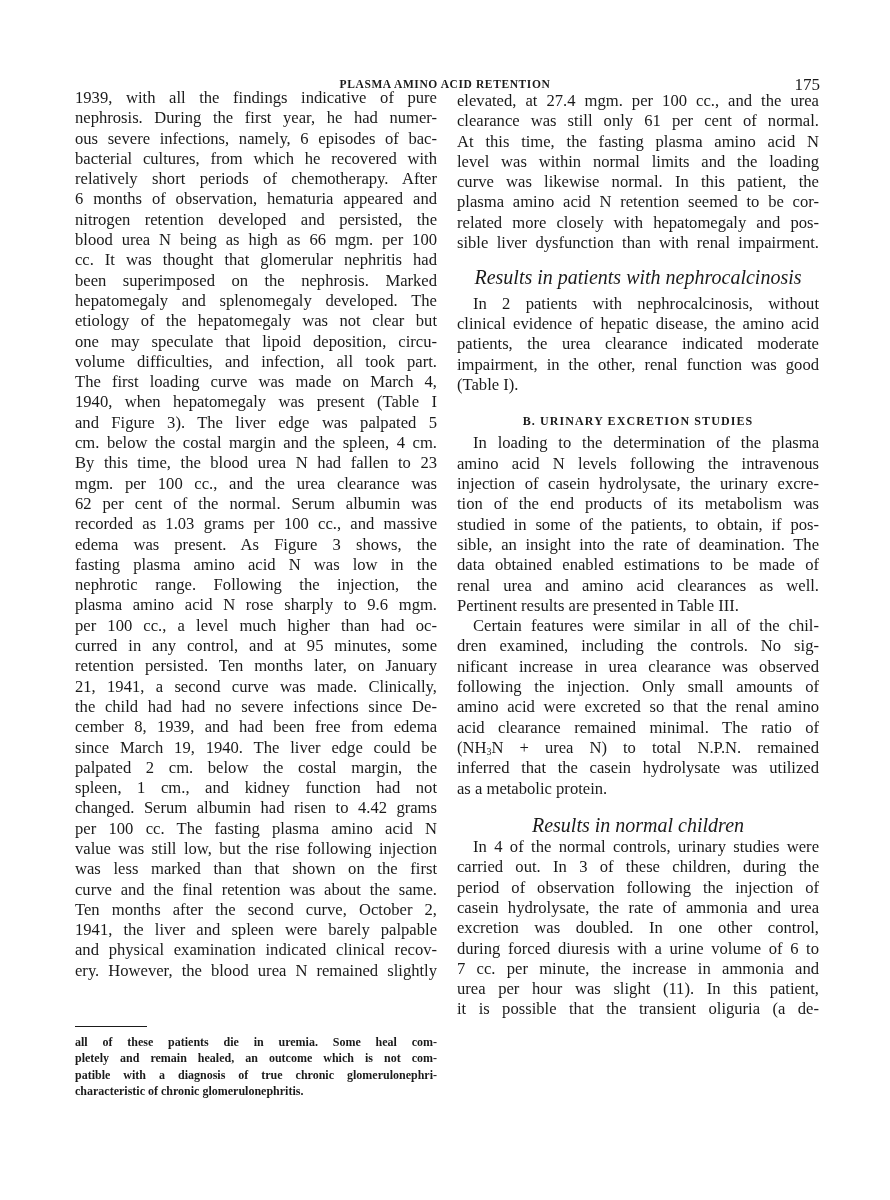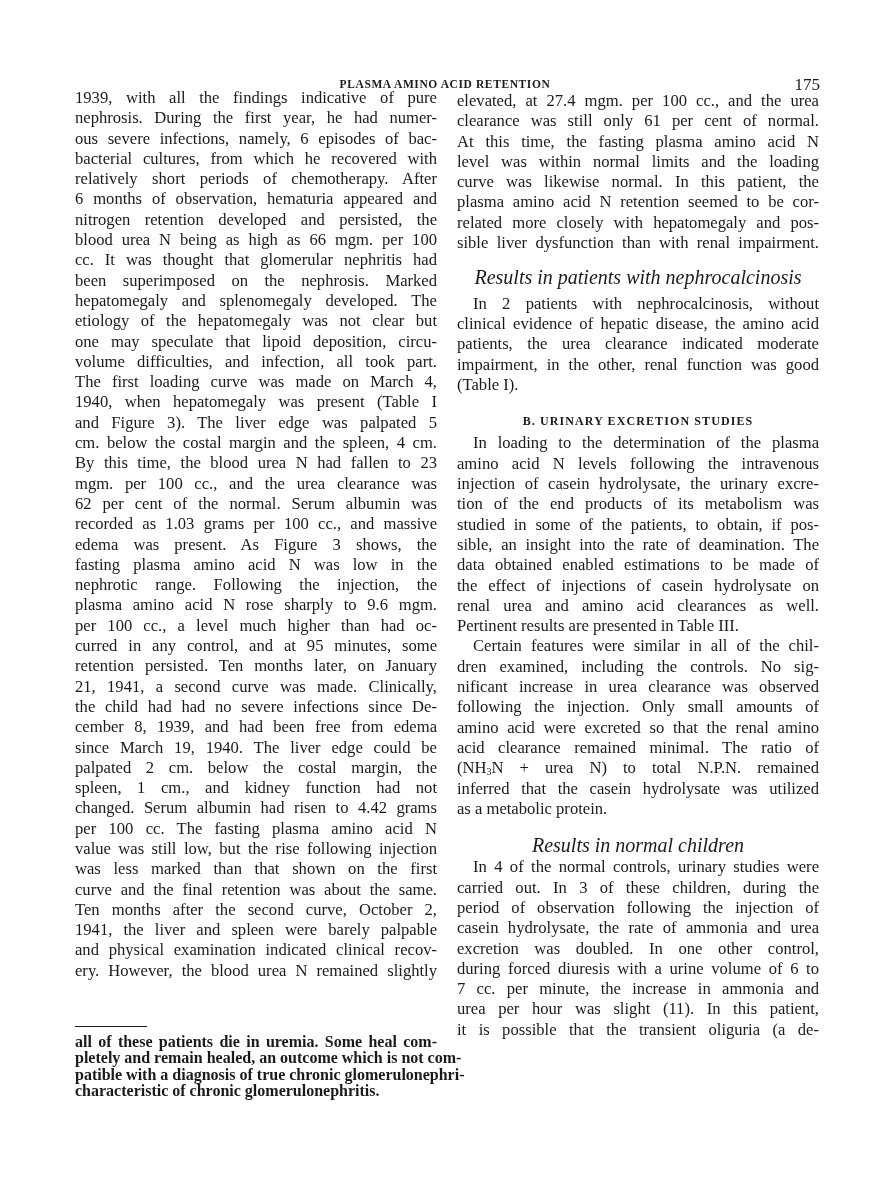--- a/index.html
+++ b/index.html
@@ -9,21 +9,21 @@
   .page-number { position: absolute; right: 70px; top: -1px; font-family: "Liberation Serif", serif; font-size: 17px; }
   .column { position: absolute; top: 88px; width: 362px; font-family: "Liberation Serif", serif; font-size: 16.6px; line-height: 20.3px; }
   .col-left { left: 75px; }
   .col-right { left: 457px; }
   .line { display: block; white-space: nowrap; text-align: justify; text-align-last: justify; height: 20.3px; }
   .line.last { text-align-last: left; }
   .line.indent { padding-left: 16px; }
   .section-head-italic { display: block; text-align: center; font-style: italic; font-size: 20px; height: 20.3px; margin: 20px 0 6px 0; }
   .section-head-caps { display: block; text-align: center; font-size: 12px; letter-spacing: 1.1px; font-weight: bold; height: 20.3px; margin: 14px 0 20px 0; }
   .footnote-rule { position: absolute; left: 75px; top: 1026px; width: 72px; height: 0; border-top: 1.5px solid #1a1a1a; }
-  .footnote { position: absolute; left: 75px; top: 1034px; width: 362px; font-family: "Liberation Serif", serif; font-size: 16px; line-height: 16.3px; font-weight: bold; }
+  .footnote { position: absolute; left: 75px; top: 1034px; width: 362px; font-family: "Liberation Serif", serif; font-size: 12px; line-height: 16.3px; font-weight: bold; }
   .footnote .line { height: 16.3px; }
   sub.small { font-size: 10px; vertical-align: -2px; }
 </style>
 </head>
 <body>
 
 <div class="running-head">
   <span class="running-title">PLASMA AMINO ACID RETENTION</span>
   <span class="page-number">175</span>
 </div>
@@ -106,21 +106,20 @@
     </div>
   <span class="section-head-caps" style="margin-top:16px;margin-bottom:2px;">B. URINARY EXCRETION STUDIES</span>
   <div id="r-p3">
       <span class="line indent">In loading to the determination of the plasma</span>
       <span class="line">amino acid N levels following the intravenous</span>
       <span class="line">injection of casein hydrolysate, the urinary excre-</span>
       <span class="line">tion of the end products of its metabolism was</span>
       <span class="line">studied in some of the patients, to obtain, if pos-</span>
       <span class="line">sible, an insight into the rate of deamination.  The</span>
       <span class="line">data obtained enabled estimations to be made of</span>
-      <span class="line">the effect of injections of casein hydrolysate on</span>
       <span class="line">renal urea and amino acid clearances as well.</span>
       <span class="line last">Pertinent results are presented in Table III.</span>
     </div>
   <div id="r-p4">
     <div id="r-p4-a">
         <span class="line indent">Certain features were similar in all of the chil-</span>
         <span class="line">dren examined, including the controls.  No sig-</span>
         <span class="line">nificant increase in urea clearance was observed</span>
         <span class="line">following the injection.  Only small amounts of</span>
         <span class="line">amino acid were excreted so that the renal amino</span>

